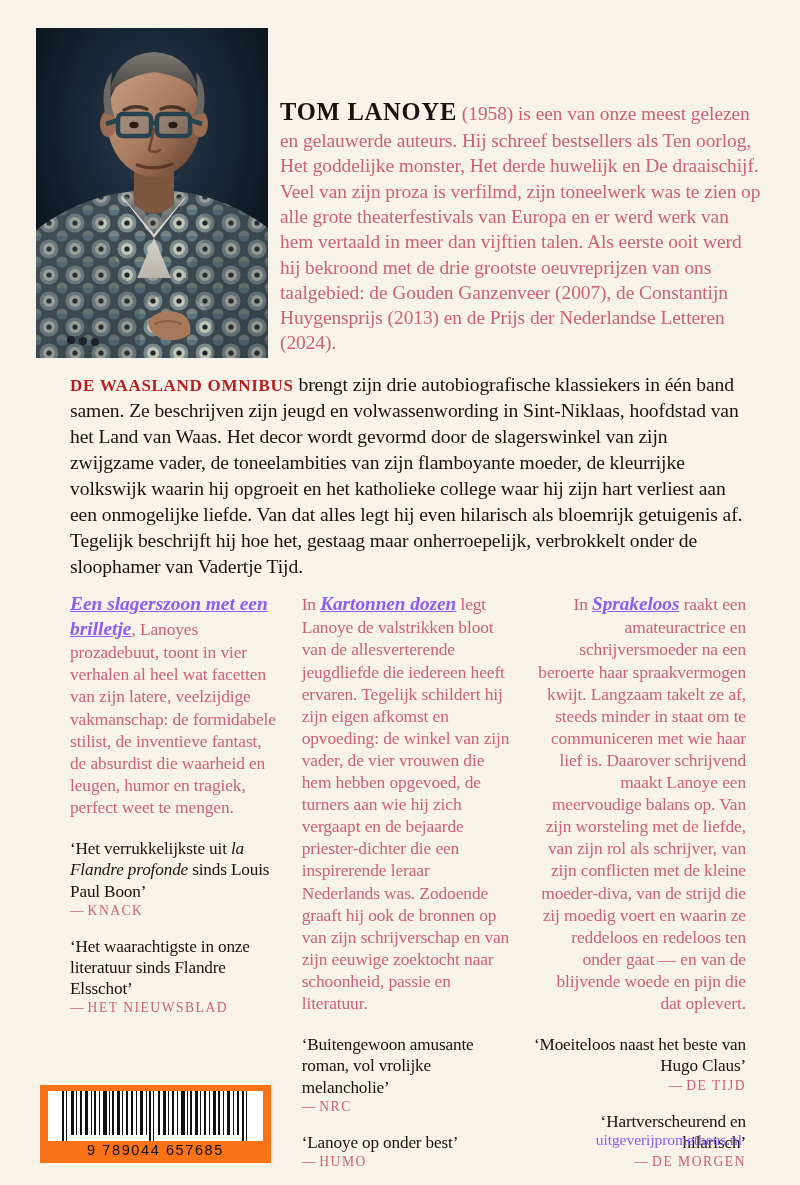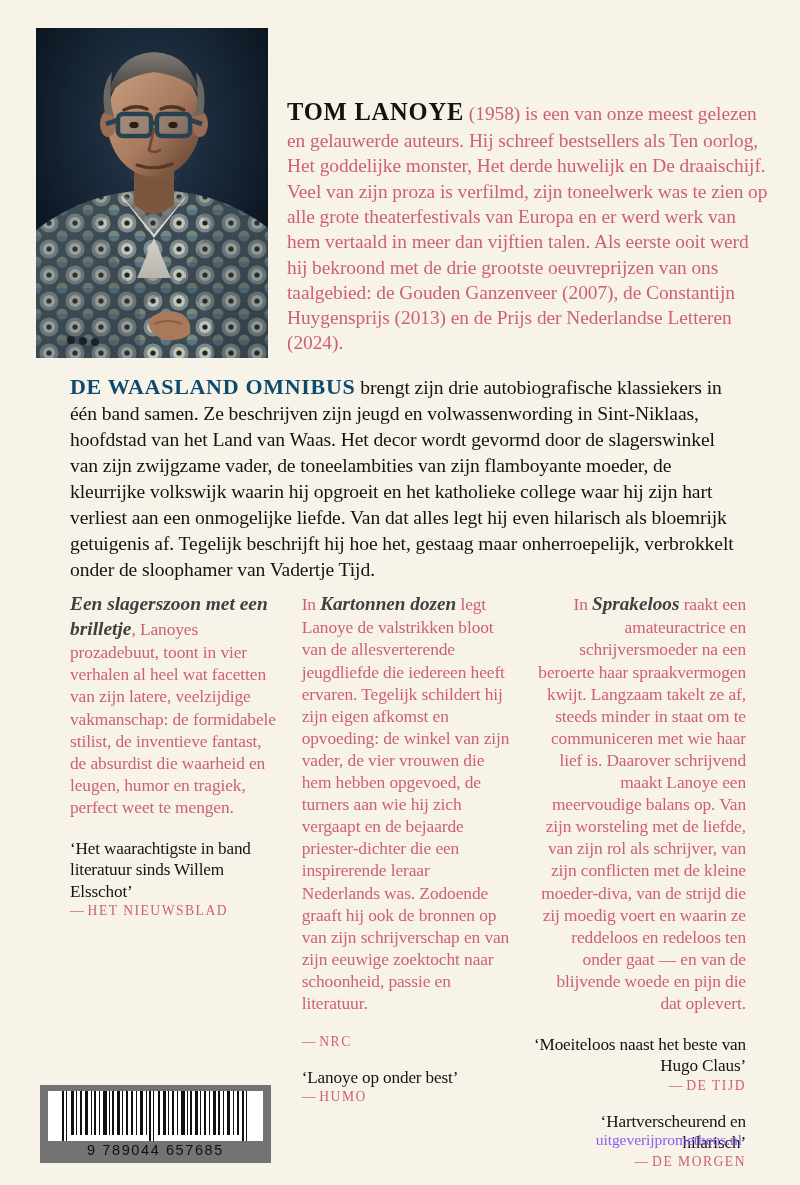--- a/index.html
+++ b/index.html
@@ -44,21 +44,20 @@
 
   .bio {
     position: absolute;
     left: 244px;
     top: 68px;
     width: 484px;
     font-size: 19.4px;
     line-height: 1.305;
     color: #cf6074;
     letter-spacing: -0.05px;
-    margin-left: 7px;
   }
 
   .bio .author-name {
     font-weight: bold;
     color: #17120f;
     font-size: 24.5px;
     letter-spacing: 0.8px;
   }
 
   
@@ -68,23 +67,23 @@
     top: 372px;
     width: 676px;
     font-size: 19.6px;
     line-height: 1.325;
     color: #17120f;
     letter-spacing: -0.1px;
   }
 
   .blurb .omnibus-title {
     font-weight: bold;
-    font-size: 22px;
+    font-size: 17px;
     letter-spacing: 0.7px;
-    color: #0c4a6e;
+    color: #b91c1c;
   }
 
   
   .columns {
     position: absolute;
     left: 70px;
     top: 592px;
     width: 676px;
     display: flex;
     gap: 0;
@@ -97,23 +96,24 @@
   .col-body {
     font-size: 17.4px;
     line-height: 1.27;
     color: #cf6074;
     letter-spacing: -0.1px;
   }
 
   .col-body .work-title {
     font-weight: bold;
     font-style: italic;
-    color: #404040;
+    color: #8b5cf6;
     font-size: 19.2px;
     letter-spacing: 0px;
+    text-decoration: underline;
   }
 
   .col-body .lead-plain {
     color: #17120f;
   }
 
   
   .col1 .col-body .work-title { font-size: 19.4px; }
 
   .quotes { margin-top: 17px; }
@@ -147,21 +147,21 @@
   .col2 .quotes { margin-top: 20px; }
   .col3 .quotes { margin-top: 20px; }
 
   
   .barcode-wrap {
     position: absolute;
     left: 40px;
     bottom: 22px;
     width: 231px;
     height: 78px;
-    background: #737373;
+    background: #f97316;
     padding: 6px 8px 2px 8px;
   }
   .barcode-bars {
     display: block;
     width: 215px;
     height: 50px;
     margin: 0 auto;
   }
   .barcode-digits {
     font-family: "Liberation Sans", "DejaVu Sans", sans-serif;
@@ -295,32 +295,37 @@
   </div>
 
   <div class="columns">
 
     <div class="col col1">
       <div class="col-body">
         <span class="lead-plain"></span><span class="work-title">Een slagerszoon met een brilletje</span><span>, Lanoyes prozadebuut, toont in vier verhalen al heel wat facetten van zijn latere, veelzijdige vakmanschap: de formidabele stilist, de inventieve fantast, de absurdist die waarheid en leugen, humor en tragiek, perfect weet te mengen.</span>
       </div>
       <div class="quotes">
         <div class="quote-block">
-          <div class="quote-text"><span>‘Het waarachtigste in band literatuur sinds Willem Elsschot’</span><i></i><span></span></div>
+          <div class="quote-text"><span>‘Het verrukkelijkste uit </span><i>la Flandre profonde</i><span> sinds Louis Paul Boon’</span></div>
+          <div class="quote-source"><span class="dash">—</span><span>KNACK</span></div>
+        </div>
+        <div class="quote-block">
+          <div class="quote-text"><span>‘Het waarachtigste in onze literatuur sinds Flandre Elsschot’</span><i></i><span></span></div>
           <div class="quote-source"><span class="dash">—</span><span>HET NIEUWSBLAD</span></div>
         </div>
       </div>
     </div>
 
     <div class="col col2">
       <div class="col-body">
         <span>In </span><span class="work-title">Kartonnen dozen</span><span> legt Lanoye de valstrikken bloot van de allesverterende jeugdliefde die iedereen heeft ervaren. Tegelijk schildert hij zijn eigen afkomst en opvoeding: de winkel van zijn vader, de vier vrouwen die hem hebben opgevoed, de turners aan wie hij zich vergaapt en de bejaarde priester-dichter die een inspirerende leraar Nederlands was. Zodoende graaft hij ook de bronnen op van zijn schrijverschap en van zijn eeuwige zoektocht naar schoonheid, passie en literatuur.</span>
       </div>
       <div class="quotes">
         <div class="quote-block">
+          <div class="quote-text"><span>‘Buitengewoon amusante roman, vol vrolijke melancholie’</span><i></i><span></span></div>
           <div class="quote-source"><span class="dash">—</span><span>NRC</span></div>
         </div>
         <div class="quote-block">
           <div class="quote-text"><span>‘Lanoye op onder best’</span><i></i><span></span></div>
           <div class="quote-source"><span class="dash">—</span><span>HUMO</span></div>
         </div>
       </div>
     </div>
 
     <div class="col col3">

